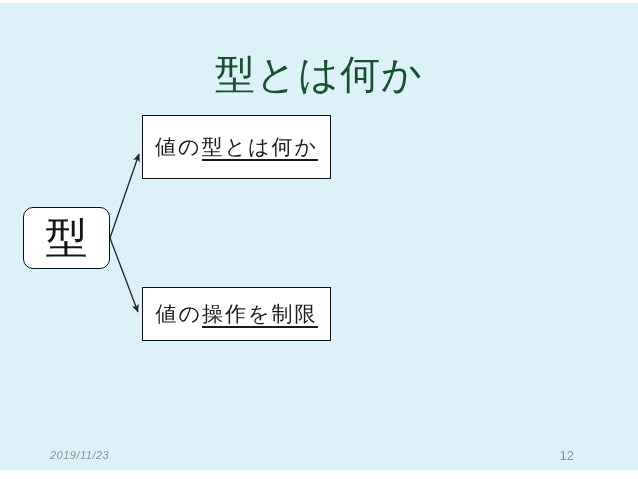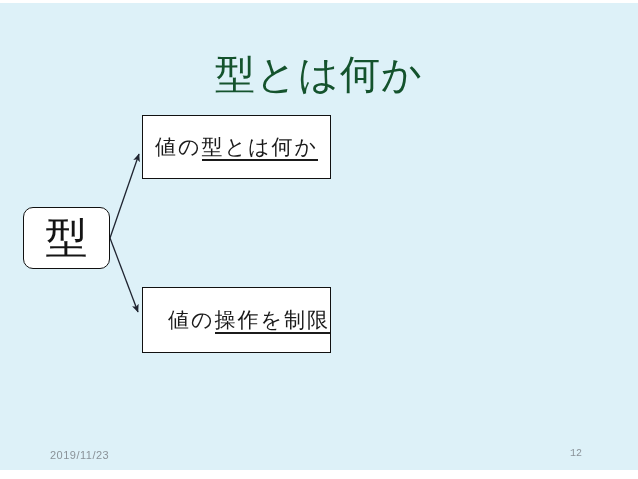--- a/index.html
+++ b/index.html
@@ -68,40 +68,40 @@
     display: flex;
     align-items: center;
     justify-content: center;
     box-sizing: border-box;
     font-size: 21px;
     letter-spacing: 2px;
     color: #1a1a1a;
     white-space: nowrap;
   }
   .branch-box.range { top: 115px; height: 64px; }
-  .branch-box.operation { top: 287px; height: 66px; justify-content: flex-end; }
+  .branch-box.operation { top: 287px; height: 54px; }
   .u {
     border-bottom: 2px solid #1b1b1b;
     padding-bottom: 1px;
   }
   .footer-date {
     position: absolute;
     left: 50px;
     top: 446px;
     font-size: 11px;
     letter-spacing: 0.5px;
     color: #8a9298;
+    font-style: italic;
   }
   .page-number {
     position: absolute;
-    right: 56px;
+    right: 64px;
     top: 445px;
-    font-size: 10px;
+    font-size: 13px;
     color: #8a9298;
-    font-family: Liberation Mono, monospace;
   }
 </style>
 </head>
 <body>
 
 <div class="canvas">
   <div class="slide">
 
     <h1 class="title">型とは何か</h1>
 

